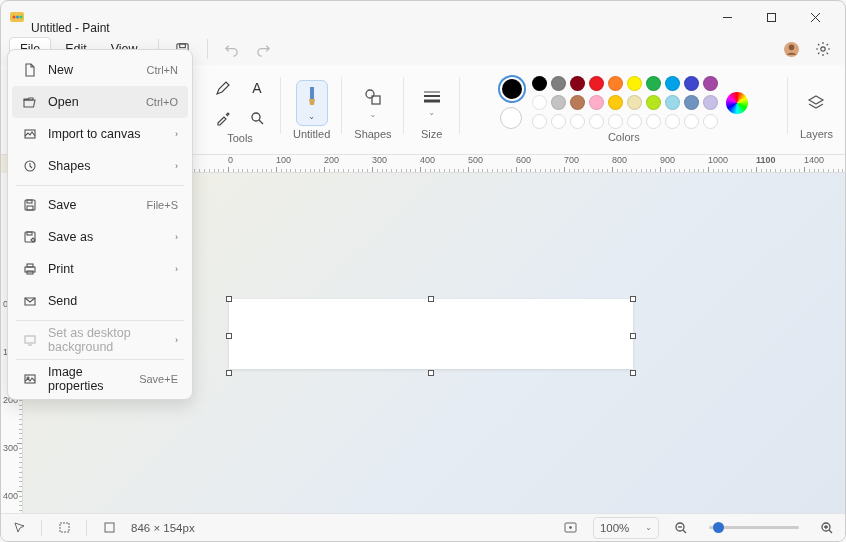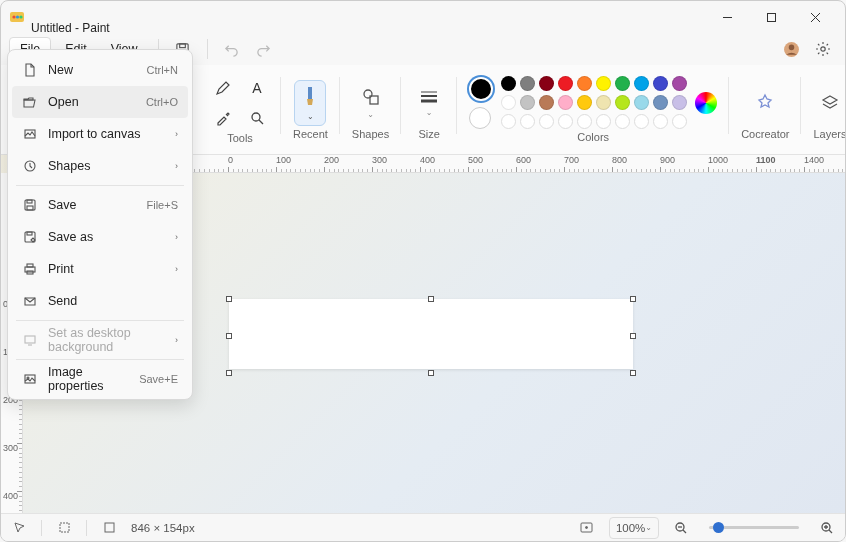--- a/index.html
+++ b/index.html
@@ -58,21 +58,21 @@
 .rv-tick { position: absolute; left: 0; height: 1px; width: 22px; }
 .rv-tick .major { position: absolute; left: 2px; top: 0; font-size: 9px; color: #666; }
 .rv-tick .line { position: absolute; right: 0; height: 1px; width: 6px; background: #999; }
 .rv-minor { position: absolute; right: 0; height: 1px; width: 3px; background: #bbb; }
 .canvas-white { position: absolute; top: 144px; left: 228px; width: 404px; height: 70px; background: #fff; box-shadow: 0 1px 3px rgba(0,0,0,0.1); }
 .handle { position: absolute; width: 6px; height: 6px; background: #fff; border: 1px solid #555; }
 .statusbar { position: absolute; bottom: 0; left: 0; right: 0; height: 28px; background: #f7f7f7; border-top: 1px solid #e3e3e3; display: flex; align-items: center; padding: 0 10px; font-size: 11.5px; color: #555; gap: 14px; }
 .statusbar .sep2 { width: 1px; height: 16px; background: #ddd; }
 .statusbar .sb-icon { width: 16px; height: 16px; display: flex; align-items: center; justify-content: center; color: #666; }
 .statusbar .flex { flex: 1; }
-.zoom-box { display: flex; align-items: center; border: 1px solid #ddd; border-radius: 4px; height: 22px; padding: 0 6px; gap: 0; text-align: center; }
+.zoom-box { display: flex; align-items: center; border: 1px solid #ddd; border-radius: 4px; height: 22px; padding: 0 6px; gap: 16px; text-align: center; }
 .zoom-slider { width: 90px; height: 3px; background: #ccc; border-radius: 2px; position: relative; margin: 0 6px; }
 .zoom-slider .knob { position: absolute; left: 4px; top: -4px; width: 11px; height: 11px; border-radius: 50%; background: #2f6fcf; }
 </style>
 </head>
 <body>
 
 <div class="titlebar">
   <span class="app-icon">
     <svg viewBox="0 0 16 16">
         <rect x="1" y="3" width="14" height="10" rx="2" fill="#f0c24b"></rect>
@@ -173,21 +173,21 @@
     <div class="label">Tools</div>
   </div>
   <div class="ribbon-group">
     <div class="brush-box">
       <svg width="16" height="24" viewBox="0 0 16 24">
           <rect x="6" y="2" width="4" height="12" fill="#5b8bc7"></rect>
           <path d="M5 14 h6 l-1 6 h-4 z" fill="#d4a857"></path>
         </svg>
       <span class="chev">⌄</span>
     </div>
-    <div class="label">Recent</div>
+    <div class="label">Untitled</div>
   </div>
   <div class="ribbon-group">
     <div class="drop-btn">
       <svg width="20" height="20" viewBox="0 0 20 20" fill="none" stroke="#555" stroke-width="1.3">
           <circle cx="7" cy="7" r="4"></circle>
           <rect x="9" y="9" width="8" height="8"></rect>
         </svg>
       <span class="chev">⌄</span>
     </div>
     <div class="label">Shapes</div>
@@ -243,28 +243,20 @@
             <div class="swatch empty"></div>
             <div class="swatch empty"></div>
             <div class="swatch empty"></div>
             <div class="swatch empty"></div>
             <div class="swatch empty"></div>
           </div>
       </div>
       <div class="color-picker"></div>
     </div>
     <div class="label">Colors</div>
-  </div>
-  <div class="ribbon-group">
-    <div class="drop-btn">
-      <svg width="20" height="20" viewBox="0 0 20 20" fill="none" stroke="#7a8fd4" stroke-width="1.3">
-          <path d="M10 2l2 4 4 1-3 3 1 4-4-2-4 2 1-4-3-3 4-1z"></path>
-        </svg>
-    </div>
-    <div class="label">Cocreator</div>
   </div>
   <div class="ribbon-group">
     <div class="drop-btn">
       <svg width="20" height="20" viewBox="0 0 20 20" fill="none" stroke="#555" stroke-width="1.2">
           <path d="M10 3l7 4-7 4-7-4z"></path>
           <path d="M3 11l7 4 7-4"></path>
         </svg>
     </div>
     <div class="label">Layers</div>
   </div>

